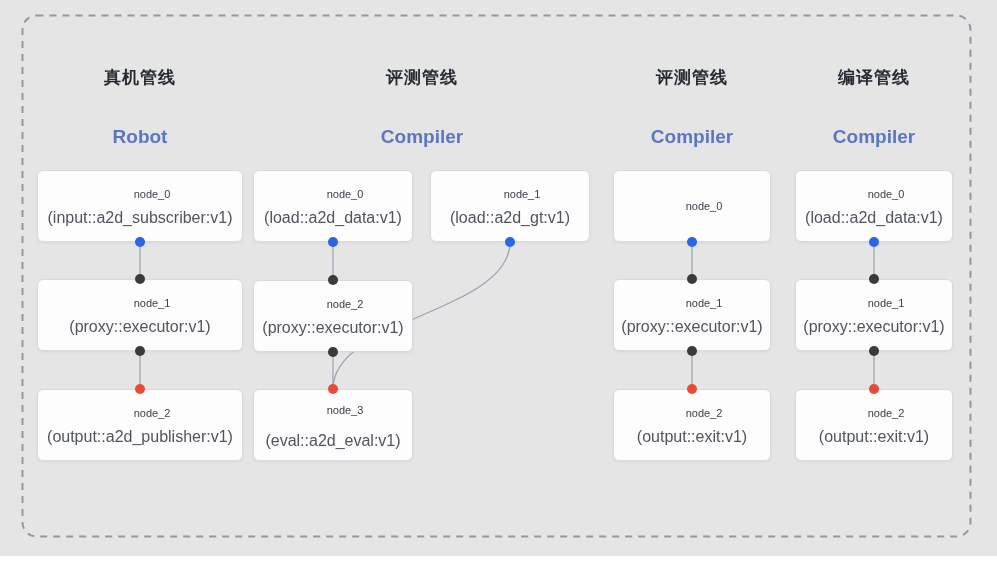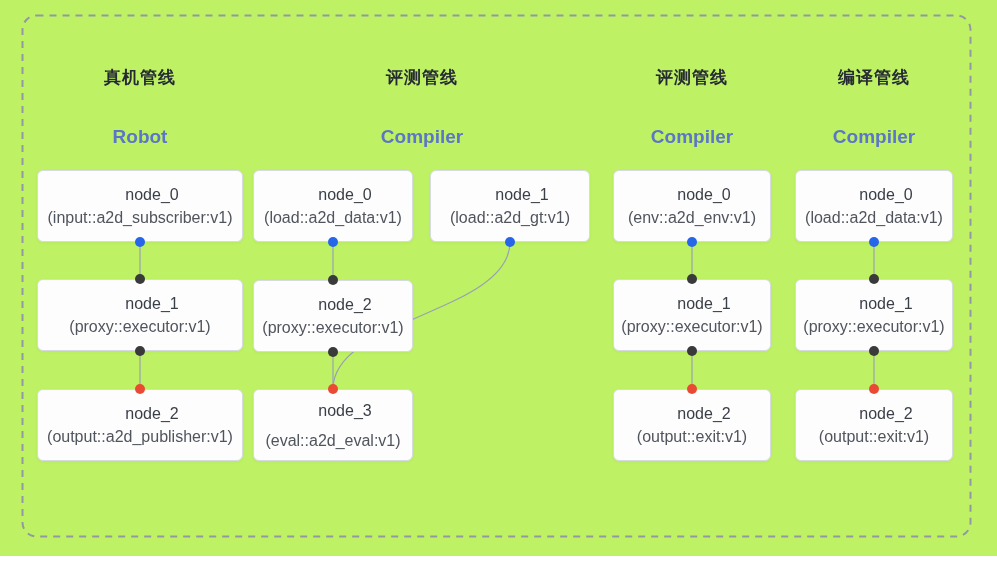--- a/index.html
+++ b/index.html
@@ -3,21 +3,21 @@
 <meta charset="utf-8">
 <style>
   html,body{margin:0;padding:0;}
   body{
     font-family:"Liberation Sans","DejaVu Sans",sans-serif;
     background:#ffffff;
   }
   .canvas{
     position:relative;
     width:997px;height:563px;
-    background:#bef264;
+    background:#e5e5e5;
     overflow:hidden;
   }
   .bottom-strip{
     position:absolute;left:0;bottom:0;width:997px;height:7px;
     background:#ffffff;
   }
   .edges-layer{
     position:absolute;left:0;top:0;z-index:1;
   }
   .ptitle-cn{
@@ -35,21 +35,21 @@
     position:absolute;z-index:2;
     height:72px;
     background:#fdfdfe;
     border:1px solid #d7dae1;
     border-radius:6px;
     box-sizing:border-box;
     box-shadow:0 1px 3px rgba(40,50,80,0.06);
     display:flex;flex-direction:column;justify-content:center;align-items:center;
   }
   .node-name{
-    font-size:16px;color:#3a3e46;line-height:23px;white-space:nowrap;margin-left:24px;
+    font-size:11px;color:#3a3e46;line-height:23px;white-space:nowrap;margin-left:24px;
   }
   .node-type{
     font-size:16px;color:#50545c;line-height:23px;white-space:nowrap;
   }
   .dot{
     position:absolute;z-index:3;
     width:10px;height:10px;border-radius:50%;
   }
   .dot-blue{background:#2766e8;}
   .dot-dark{background:#3a3a3a;}
@@ -122,21 +122,20 @@
   <span class="dot dot-blue" style="left:505px;top:237px;"></span>
   <span class="dot dot-dark" style="left:328px;top:275px;"></span>
   <span class="dot dot-dark" style="left:328px;top:347px;"></span>
   <span class="dot dot-red" style="left:328px;top:384px;"></span>
 
   <div class="ptitle-cn" style="left:562px;top:66px;">评测管线</div>
   <div class="ptitle-en" style="left:562px;top:126px;">Compiler</div>
 
   <div class="node" style="left:613px;top:170px;width:158px;">
     <div class="node-name">node_0</div>
-    <div class="node-type">(env::a2d_env:v1)</div>
   </div>
   <div class="node" style="left:613px;top:279px;width:158px;">
     <div class="node-name">node_1</div>
     <div class="node-type">(proxy::executor:v1)</div>
   </div>
   <div class="node" style="left:613px;top:389px;width:158px;">
     <div class="node-name">node_2</div>
     <div class="node-type">(output::exit:v1)</div>
   </div>
 

